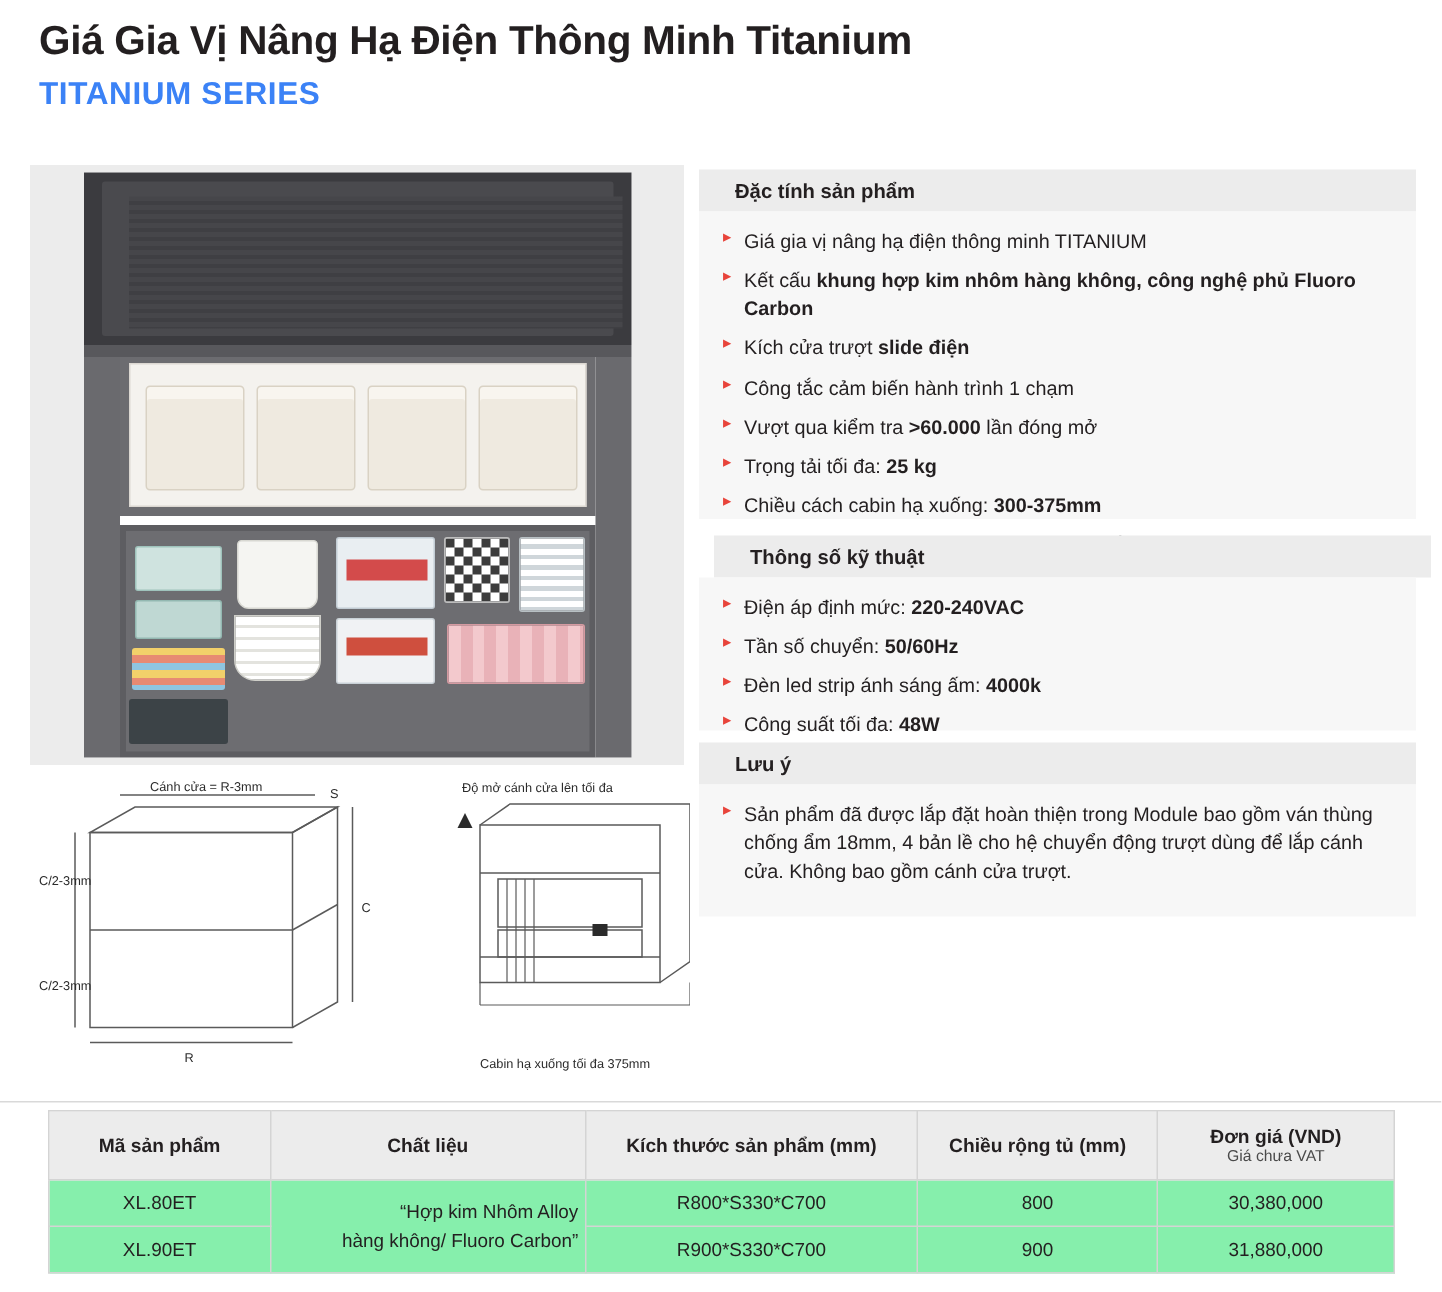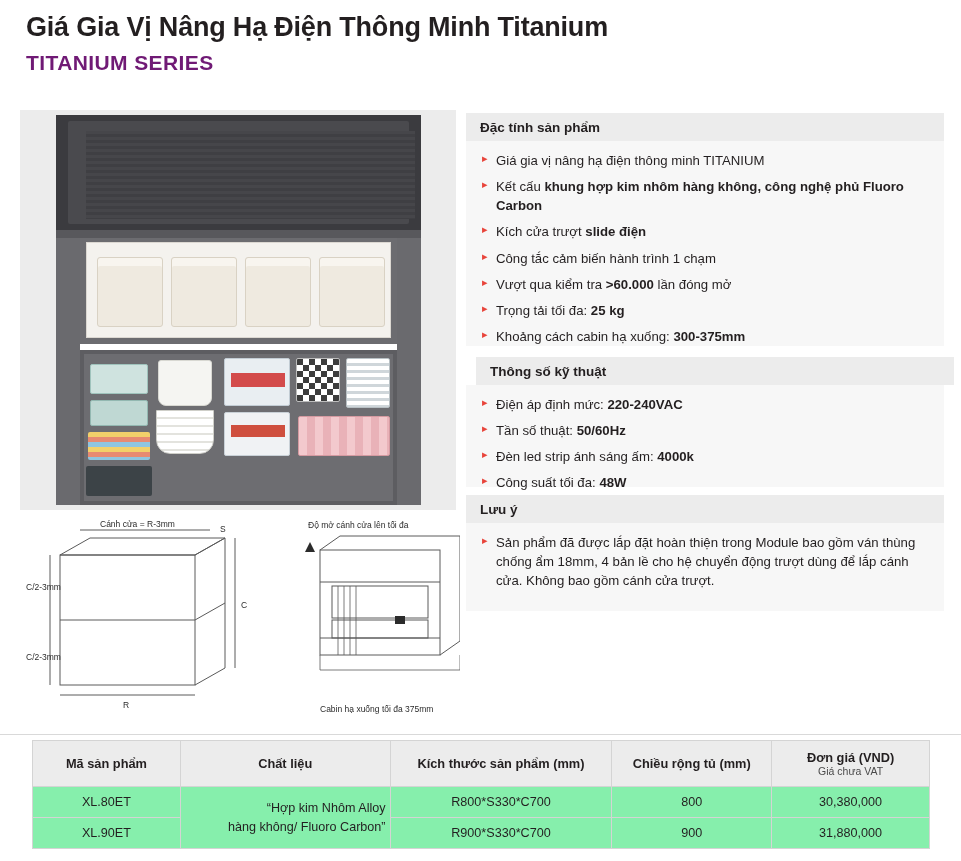--- a/index.html
+++ b/index.html
@@ -15,21 +15,21 @@
 
   
   .title {
     position: absolute; left: 26px; top: 12px;
     font-size: 27px; font-weight: bold; letter-spacing: -0.2px;
     color: #231f20; white-space: nowrap;
   }
   .subtitle {
     position: absolute; left: 26px; top: 51px;
     font-size: 21px; font-weight: bold; letter-spacing: 0.4px;
-    color: #701a75; white-space: nowrap;
+    color: #3b82f6; white-space: nowrap;
   }
 
   
   .photo-box {
     position: absolute; left: 20px; top: 110px; width: 436px; height: 400px;
     background: #ececec;
   }
   .photo-inner {
     position: absolute; left: 36px; top: 5px; width: 365px; height: 390px;
     background: #ffffff;
@@ -77,21 +77,21 @@
      border:1px solid #b8c0c4; }
 
   
   .draw-zone { position:absolute; left:20px; top:520px; width:440px; height:200px; }
   .draw-zone svg { display:block; }
 
   
   .panel-head {
     position: absolute; background: #ececec; color:#231f20;
     font-size: 13.5px; font-weight: bold; display:flex; align-items:center;
-    padding-left: 14px;
+    padding-left: 24px;
   }
   .panel-body {
     position: absolute; background: #f7f7f7;
   }
   ul.feat { list-style:none; margin:0; padding:10px 16px 10px 16px; }
   ul.feat li {
     position: relative; padding-left: 14px; margin-bottom: 7px;
     font-size: 13.2px; line-height: 1.45; color:#231f20;
   }
   ul.feat li:before {
@@ -217,30 +217,30 @@
 
   <div class="panel-head" style="left:466px; top:113px; width:478px; height:28px;">Đặc tính sản phẩm</div>
   <div class="panel-body" style="left:466px; top:141px; width:478px; height:205px;">
     <ul class="feat">
       <li><span>Giá gia vị nâng hạ điện thông minh TITANIUM</span></li>
       <li><span>Kết cấu </span><b>khung hợp kim nhôm hàng không, công nghệ phủ Fluoro Carbon</b></li>
       <li><span>Kích cửa trượt </span><b>slide điện</b></li>
       <li><span>Công tắc cảm biến hành trình 1 chạm</span></li>
       <li><span>Vượt qua kiểm tra </span><b>&gt;60.000</b><span> lần đóng mở</span></li>
       <li><span>Trọng tải tối đa: </span><b>25 kg</b></li>
-      <li><span>Khoảng  cách cabin hạ xuống: </span><b>300-375mm</b></li>
+      <li><span>Chiều  cách cabin hạ xuống: </span><b>300-375mm</b></li>
       <li><span>Thời gian đi lên: </span><b>9-12 giây</b><span>, thời gian đi xuống: </span><b>7-10 giây</b></li>
     </ul>
   </div>
 
   <div class="panel-head" style="left:476px; top:357px; width:478px; height:28px;">Thông số kỹ thuật</div>
   <div class="panel-body" style="left:466px; top:385px; width:478px; height:102px;">
     <ul class="feat">
       <li><span>Điện áp định mức: </span><b>220-240VAC</b></li>
-      <li><span>Tần số thuật: </span><b>50/60Hz</b></li>
+      <li><span>Tần số chuyển: </span><b>50/60Hz</b></li>
       <li><span>Đèn led strip ánh sáng ấm: </span><b>4000k</b></li>
       <li><span>Công suất tối đa: </span><b>48W</b></li>
     </ul>
   </div>
 
   <div class="panel-head" style="left:466px; top:495px; width:478px; height:28px;">Lưu ý</div>
   <div class="panel-body" style="left:466px; top:523px; width:478px; height:88px;">
     <ul class="feat">
       <li><span>Sản phẩm đã được lắp đặt hoàn thiện trong Module bao gồm ván thùng chống ẩm 18mm, 4 bản lề cho hệ chuyển động trượt dùng để lắp cánh cửa. Không bao gồm cánh cửa trượt.</span></li>
     </ul>

